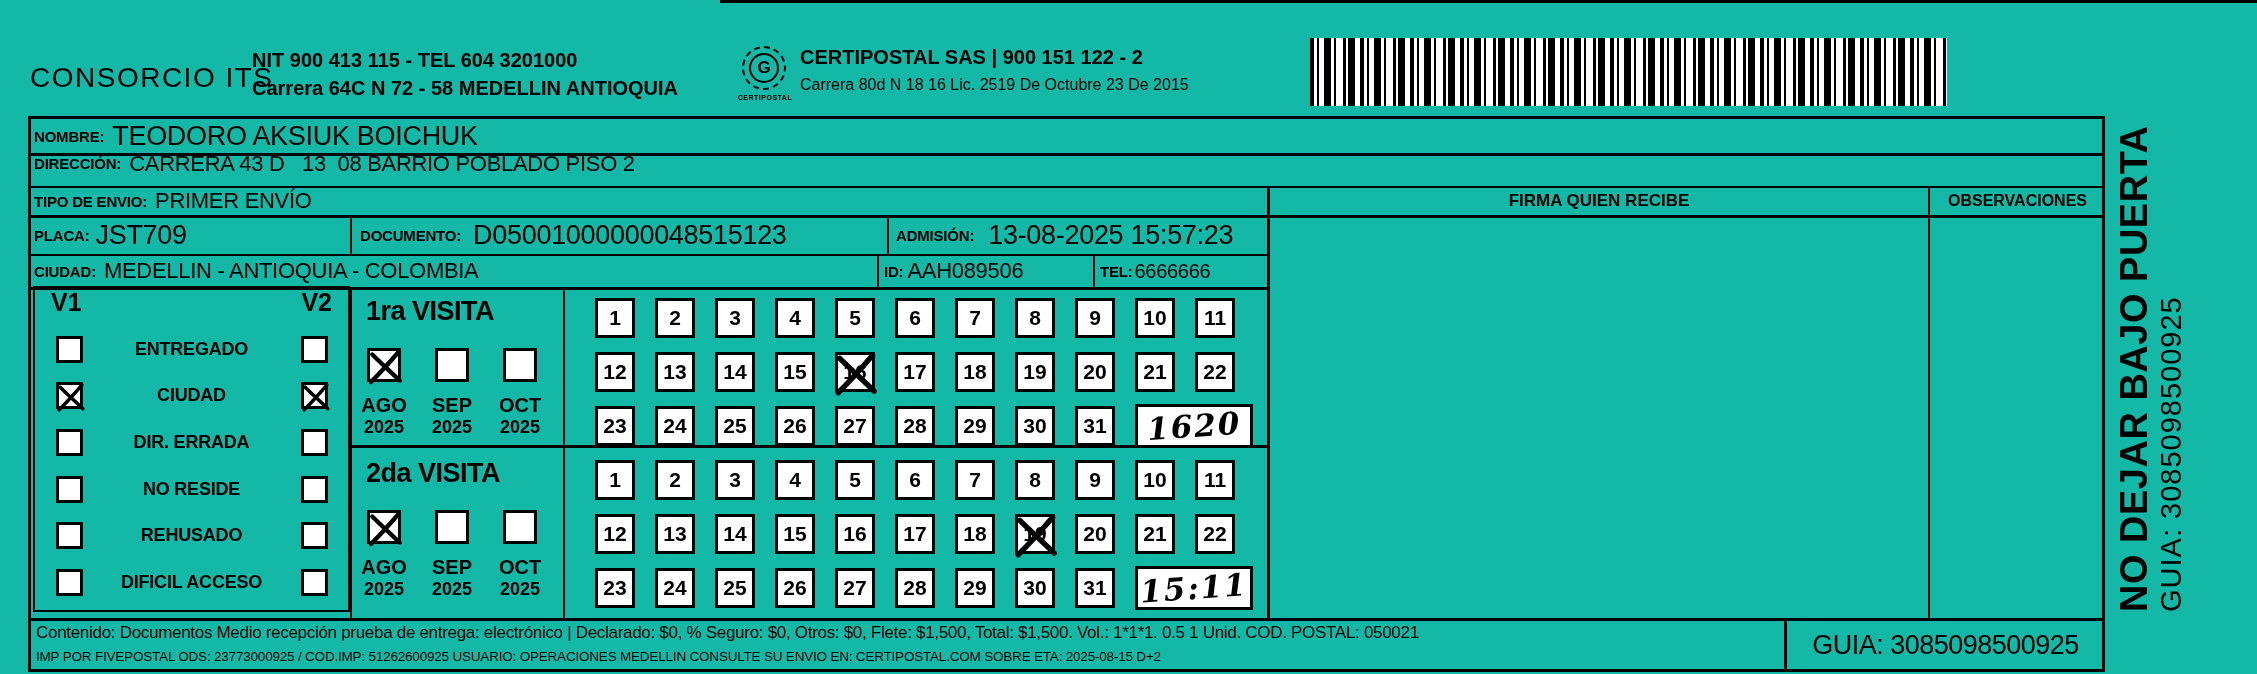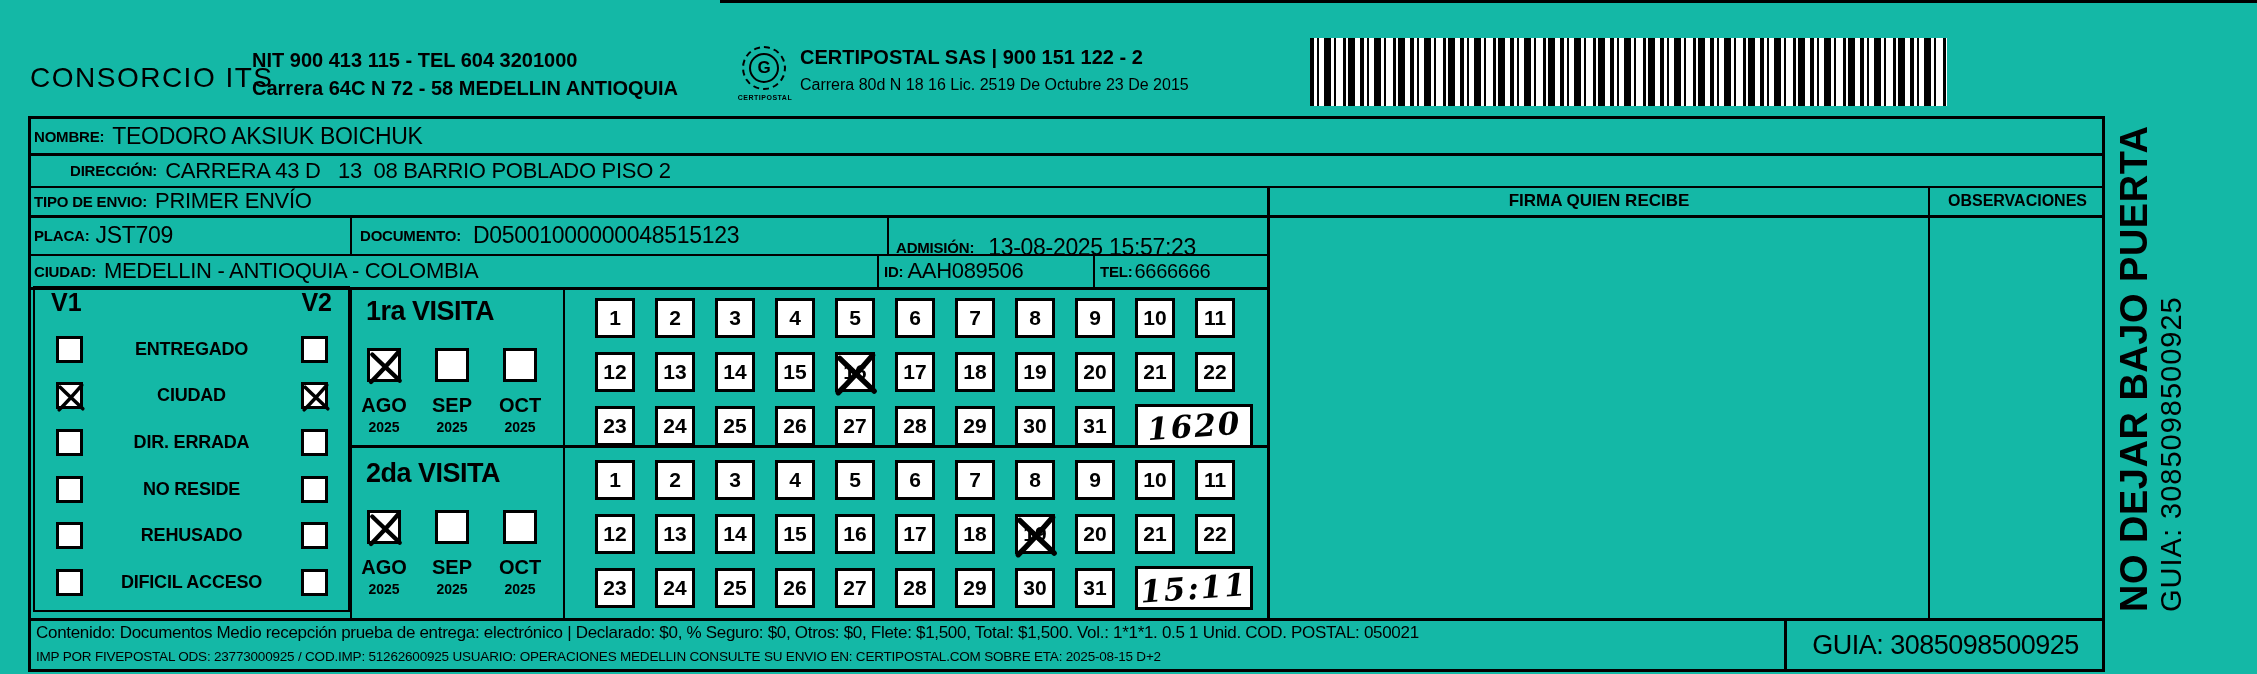--- a/index.html
+++ b/index.html
@@ -3,40 +3,40 @@
 <meta charset="utf-8">
 <style>
   html,body{margin:0;padding:0;background:#e8e8e8;}
   #page{position:relative;width:2257px;height:674px;background:#14b8a6;overflow:hidden;
         font-family:"Liberation Sans",sans-serif;color:#000;}
   .abs{position:absolute;}
   .hl,.vl{position:absolute;background:#000;}
   .row{position:absolute;display:flex;align-items:center;gap:8px;}
   .lbl{font-weight:bold;font-size:15px;letter-spacing:-0.2px;white-space:pre;}
   .val{font-size:22px;white-space:pre;letter-spacing:-0.3px;}
-  .val.big{font-size:23px;}
+  .val.big{font-size:27px;}
   .frame{position:absolute;left:28px;top:116px;width:2077px;height:556px;border:3px solid #000;box-sizing:border-box;}
   .colhead{position:absolute;display:flex;align-items:center;justify-content:center;font-weight:bold;}
   
   #status-panel{position:absolute;left:33px;top:286px;width:317px;height:326px;border:2px solid #000;box-sizing:border-box;}
   .vhead{position:absolute;top:0px;font-size:25px;font-weight:bold;}
   #status-rows{position:absolute;left:6px;right:6px;top:38px;bottom:4px;display:grid;grid-template-rows:repeat(6,1fr);}
   .srow{display:grid;grid-template-columns:56px 1fr 56px;align-items:center;justify-items:center;}
   .srow .slabel{font-size:18px;font-weight:bold;letter-spacing:-0.2px;}
   
   .cb{position:relative;display:inline-block;width:27px;height:27px;border:3px solid #000;box-sizing:border-box;background:#fff;}
   .cb svg{position:absolute;left:-4px;top:-4px;width:33px;height:33px;}
   .mcb{width:34px;height:34px;}
   .mcb svg{width:40px;height:40px;}
   
   .visit-title{position:absolute;left:366px;font-size:27px;font-weight:bold;letter-spacing:-0.5px;}
   .months{position:absolute;left:358px;display:flex;gap:16px;}
   .mcol{display:flex;flex-direction:column;align-items:center;width:52px;}
   .mlab{font-size:20px;font-weight:bold;margin-top:12px;line-height:22px;}
-  .ylab{font-size:14px;font-weight:bold;line-height:22px;}
+  .ylab{font-size:18px;font-weight:bold;line-height:22px;}
   
   .days{position:absolute;left:595px;}
   .drow{display:flex;gap:20px;margin-bottom:14px;height:40px;}
   .day{position:relative;width:40px;height:40px;border:3px solid #000;box-sizing:border-box;
        display:flex;align-items:center;justify-content:center;font-size:21px;font-weight:bold;background:#fff;}
   .day svg{position:absolute;left:-6px;top:-6px;width:50px;height:50px;}
   .daynote{position:relative;width:118px;height:44px;border:3px solid #000;box-sizing:border-box;
        display:flex;align-items:center;justify-content:center;background:#fff;margin-top:-2px;}
   .hand{font-family:"DejaVu Serif",serif;font-style:italic;font-weight:bold;font-size:31px;
         transform:rotate(-4deg);letter-spacing:2px;white-space:nowrap;}
@@ -103,42 +103,42 @@
   <div class="vl" style="left:563px;top:287px;width:2px;height:333px;"></div>
   <div class="vl" style="left:1267px;top:186px;width:3px;height:434px;"></div>
   <div class="vl" style="left:1928px;top:186px;width:2px;height:434px;"></div>
   <div class="vl" style="left:1784px;top:618px;width:3px;height:54px;"></div>
 
   <div class="row" style="left:34px;top:119px;height:34px;">
     <span class="lbl">NOMBRE:</span>
     <span class="val big">TEODORO AKSIUK BOICHUK</span>
   </div>
 
-  <div class="row" style="left:34px;top:155px;height:31px;margin-left:36px;">
+  <div class="row" style="left:34px;top:148px;height:31px;">
     <span class="lbl">DIRECCIÓN:</span>
     <span class="val">CARRERA 43 D   13  08 BARRIO POBLADO PISO 2</span>
   </div>
 
   <div class="row" style="left:34px;top:187px;height:28px;">
     <span class="lbl">TIPO DE ENVIO:</span>
     <span class="val">PRIMER ENVÍO</span>
   </div>
 
   <div class="colhead" style="left:1270px;top:186px;width:658px;height:29px;font-size:17px;">FIRMA QUIEN RECIBE</div>
   <div class="colhead" style="left:1930px;top:186px;width:175px;height:29px;font-size:16px;">OBSERVACIONES</div>
 
   <div class="row" style="left:34px;top:216px;height:38px;gap:6px;">
     <span class="lbl">PLACA:</span>
     <span class="val big">JST709</span>
   </div>
   <div class="row" style="left:360px;top:216px;height:38px;gap:12px;">
     <span class="lbl">DOCUMENTO:</span>
     <span class="val big">D05001000000048515123</span>
   </div>
-  <div class="row" style="left:896px;top:216px;height:38px;gap:14px;margin-top:12px;">
+  <div class="row" style="left:896px;top:216px;height:38px;gap:14px;">
     <span class="lbl">ADMISIÓN:</span>
     <span class="val big">13-08-2025 15:57:23</span>
   </div>
 
   <div class="row" style="left:34px;top:255px;height:32px;">
     <span class="lbl">CIUDAD:</span>
     <span class="val">MEDELLIN - ANTIOQUIA - COLOMBIA</span>
   </div>
   <div class="row" style="left:884px;top:255px;height:32px;gap:4px;">
     <span class="lbl">ID:</span>

